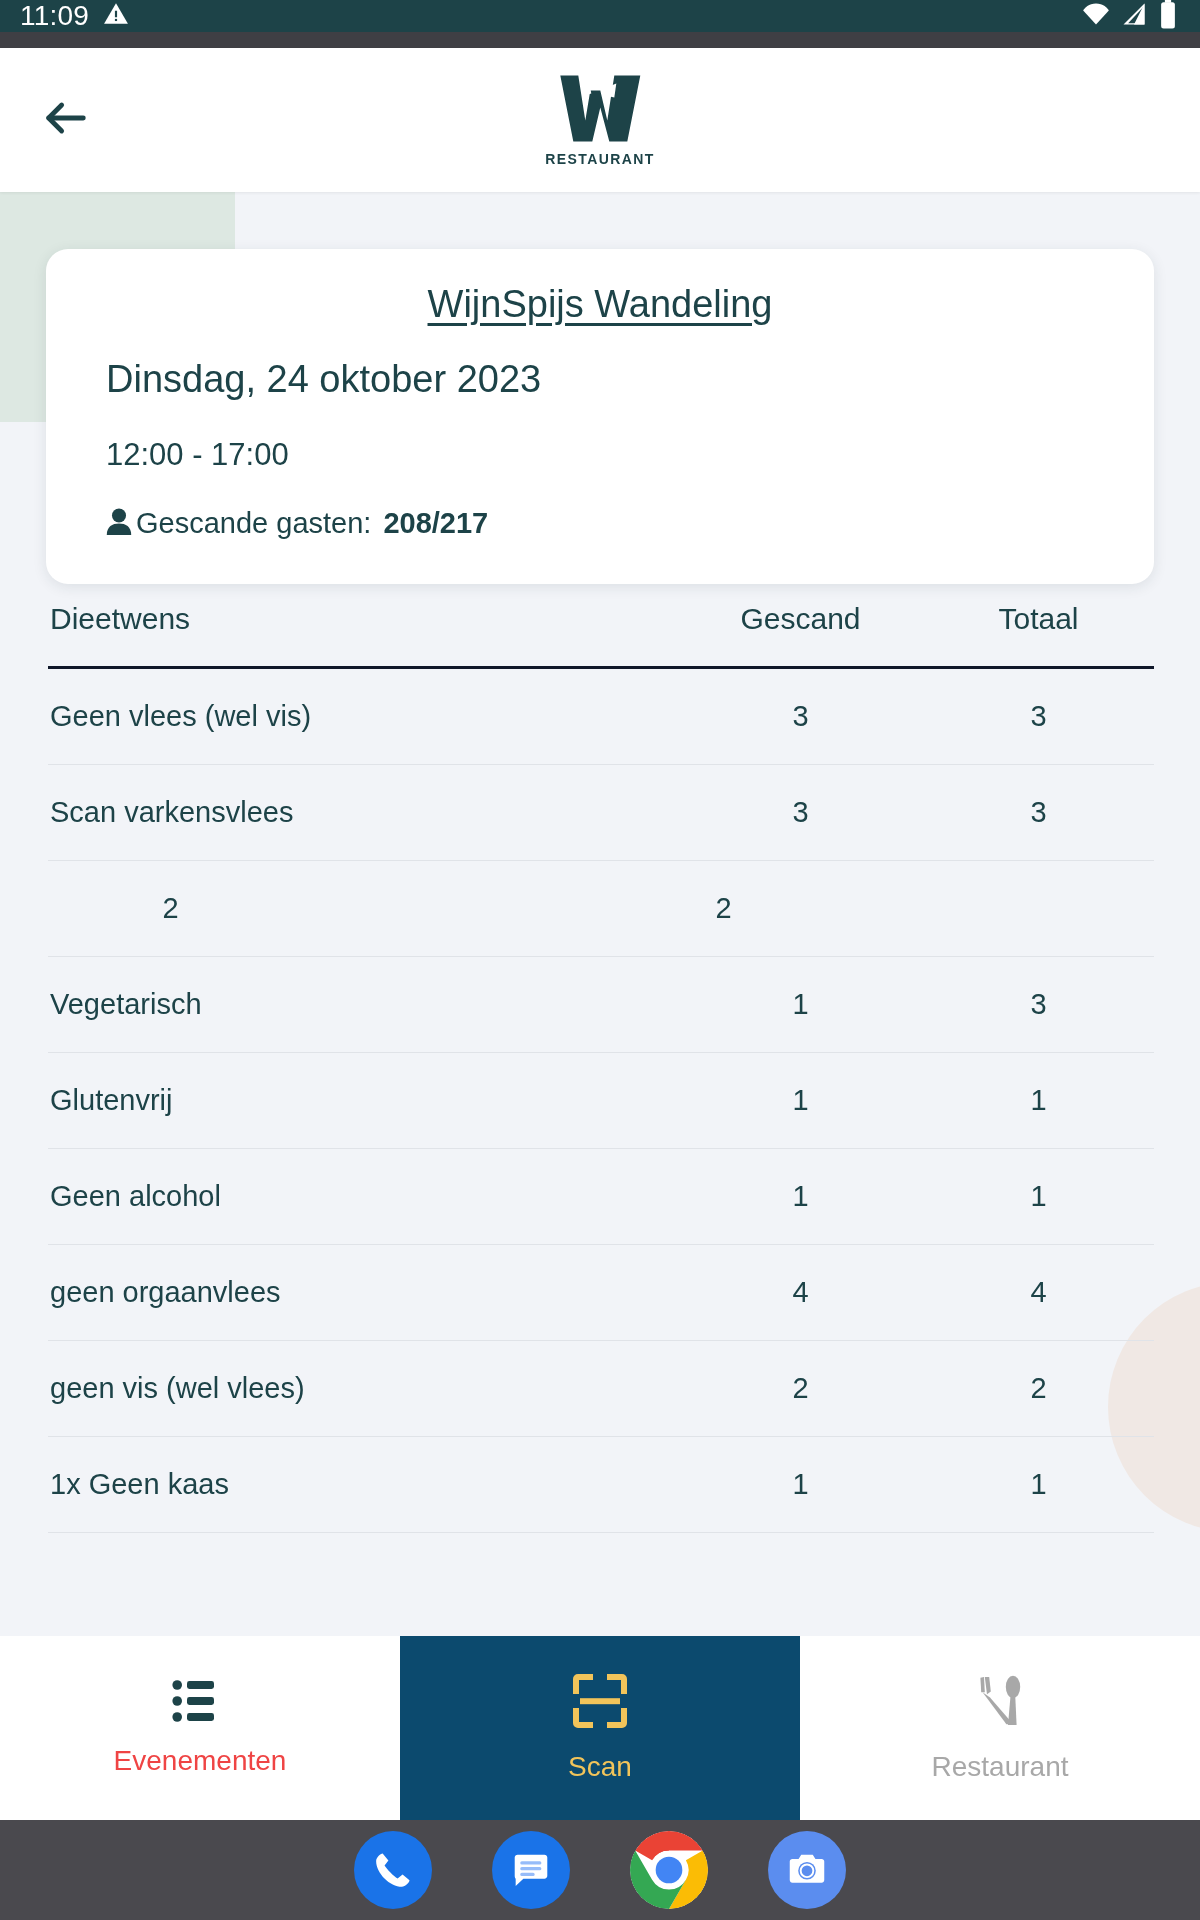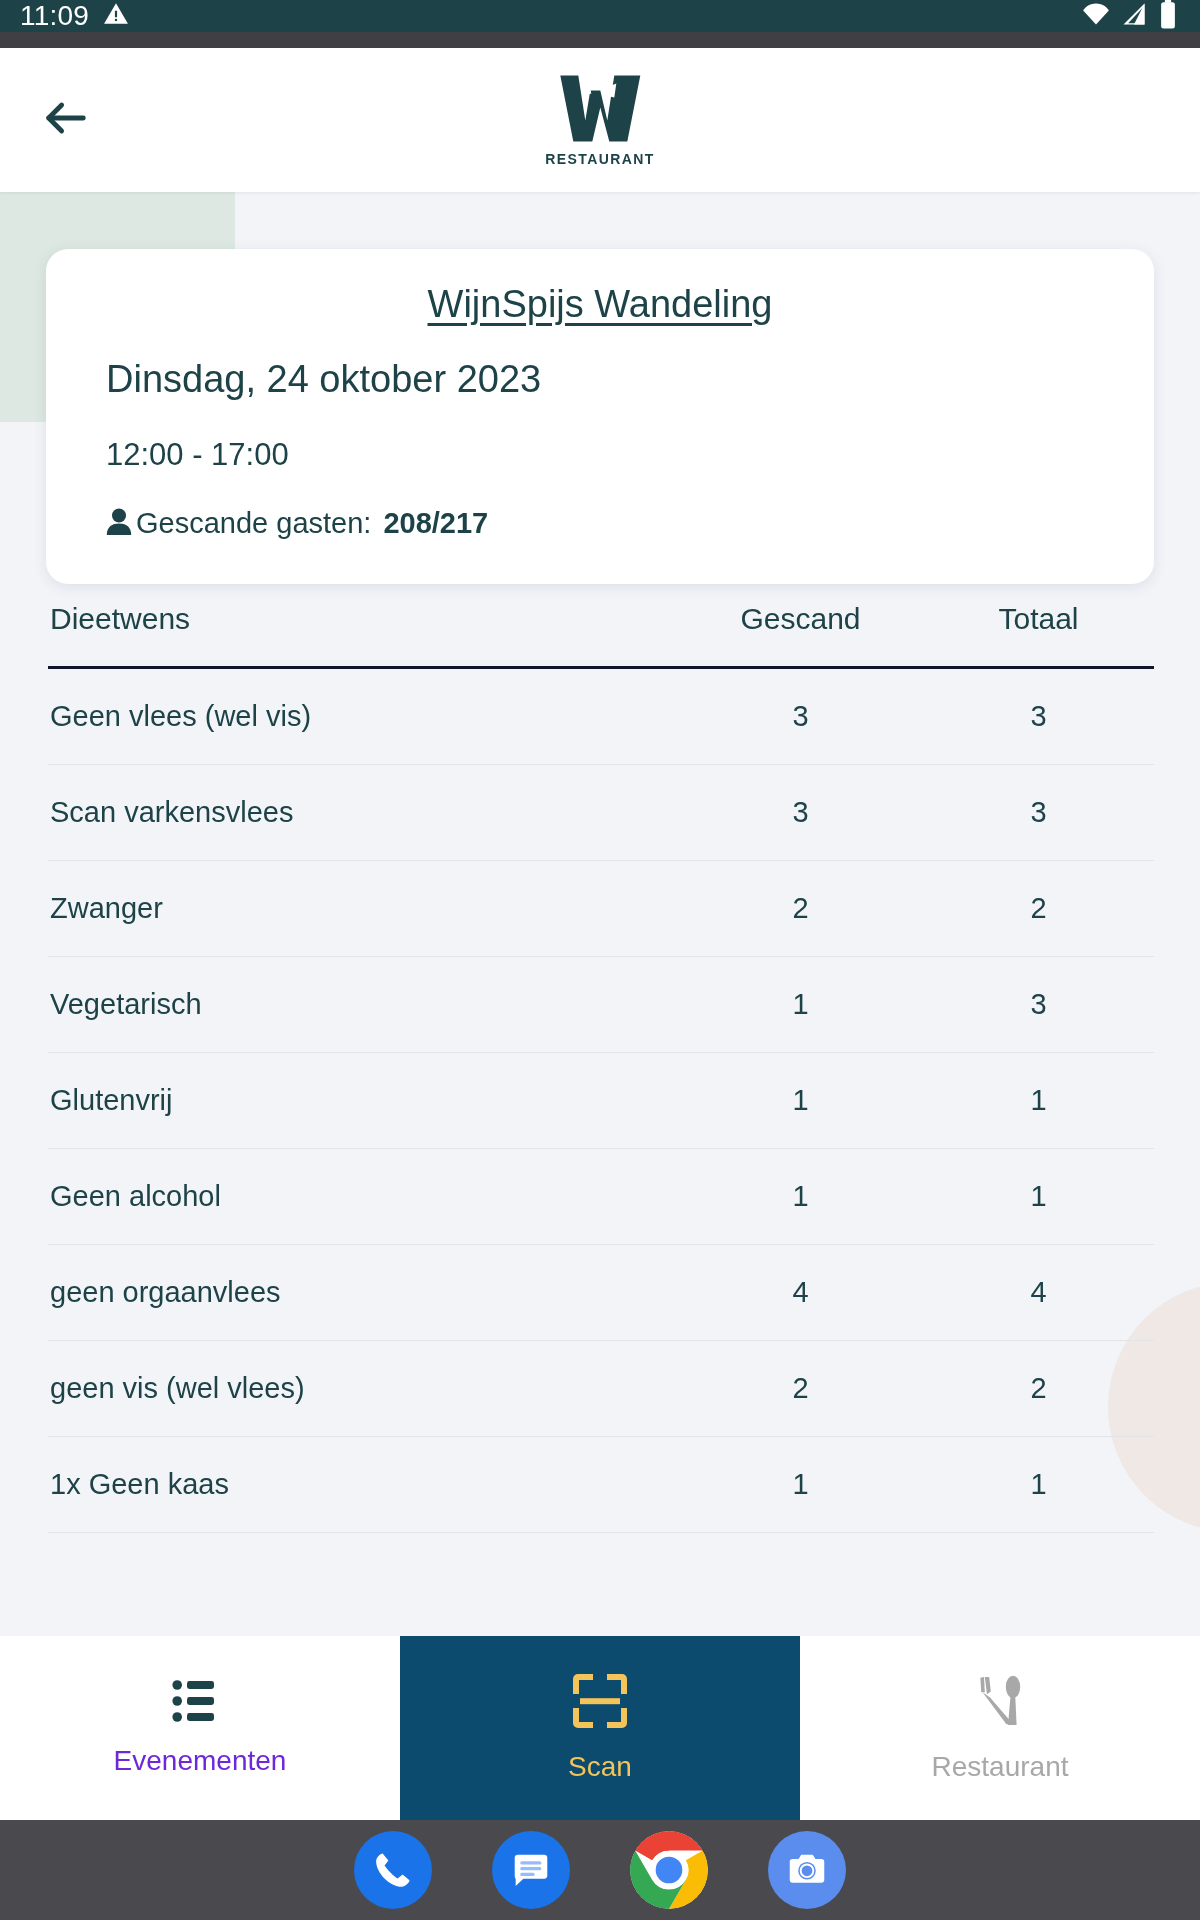--- a/index.html
+++ b/index.html
@@ -210,21 +210,21 @@
     flex-direction: column;
     align-items: center;
     justify-content: center;
     gap: 18px;
     cursor: pointer;
     background: #ffffff;
   }
   .nav-item.active { background: #0c4a6e; }
   .nav-label {
     font-size: 28px;
-    color: #6d28d9;
+    color: #ef4444;
     font-family: "Liberation Sans", sans-serif;
   }
   .nav-item.active .nav-label { color: #f2c45a; }
   .nav-item.muted .nav-label { color: #a8a8a8; }
 
   
   .dock {
     position: absolute;
     top: 1820px;
     left: 0;
@@ -342,21 +342,20 @@
         <div class="col-name">Geen vlees (wel vis)</div>
         <div class="col-scan">3</div>
         <div class="col-total">3</div>
       </div>
       <div class="diet-row">
         <div class="col-name">Scan varkensvlees</div>
         <div class="col-scan">3</div>
         <div class="col-total">3</div>
       </div>
       <div class="diet-row">
-        <div class="col-name">Zwanger</div>
         <div class="col-scan">2</div>
         <div class="col-total">2</div>
       </div>
       <div class="diet-row">
         <div class="col-name">Vegetarisch</div>
         <div class="col-scan">1</div>
         <div class="col-total">3</div>
       </div>
       <div class="diet-row">
         <div class="col-name">Glutenvrij</div>

